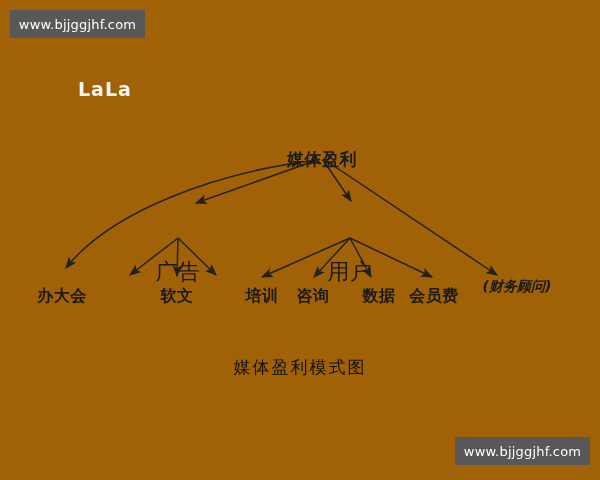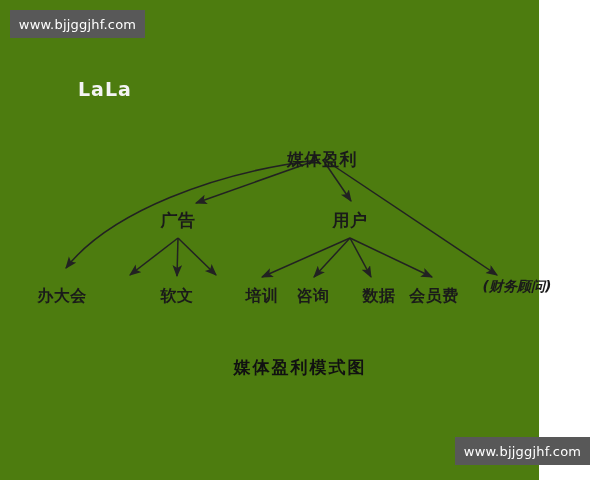--- a/index.html
+++ b/index.html
@@ -9,23 +9,23 @@
   body {
     width: 600px;
     height: 480px;
     background: #ffffff;
     font-family: "DejaVu Sans", "Liberation Sans", sans-serif;
     overflow: hidden;
     position: relative;
   }
   #canvas {
     position: relative;
-    width: 539px;
+    width: 600px;
     height: 480px;
-    background: #4d7c0f;
+    background: #a16207;
   }
 
   
   .watermark {
     position: absolute;
     background: #585858;
     color: #ffffff;
     font-family: "DejaVu Sans", "Liberation Sans", sans-serif;
     font-size: 13px;
     letter-spacing: 0.2px;
@@ -78,23 +78,24 @@
     line-height: 1.05;
     transform: translateX(-50%);
   }
   .node-root {
     font-size: 17px;
     font-weight: bold;
     letter-spacing: 0.5px;
     margin-top: 23px;
   }
   .node-branch {
-    font-size: 17px;
-    font-weight: bold;
+    font-size: 22px;
+    font-weight: normal;
     letter-spacing: 0.5px;
+    margin-top: 48px;
   }
   .node-leaf {
     font-size: 16px;
     font-weight: bold;
     letter-spacing: 0.5px;
   }
   .node-leaf-wrap {
     white-space: normal;
     width: 2.2em;
     line-height: 1.12;
@@ -111,21 +112,21 @@
     letter-spacing: 0;
     font-style: italic;
   }
 
   #diagram-caption {
     position: absolute;
     left: 300px;
     top: 356px;
     transform: translateX(-50%);
     font-size: 17px;
-    font-weight: bold;
+    font-weight: normal;
     color: #111111;
     letter-spacing: 2px;
     white-space: nowrap;
   }
 </style>
 </head>
 <body>
 
 <div id="canvas">
 

